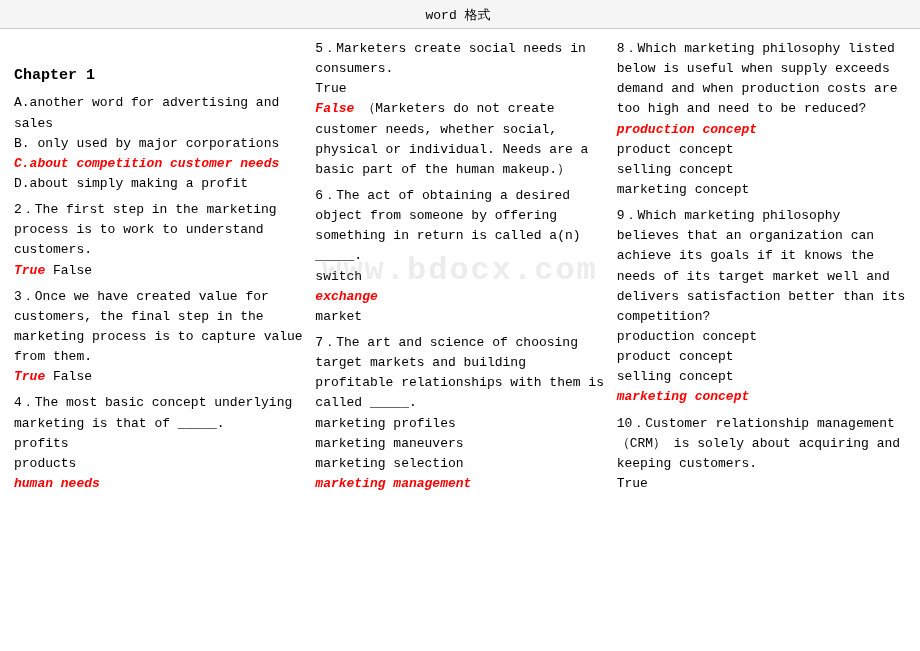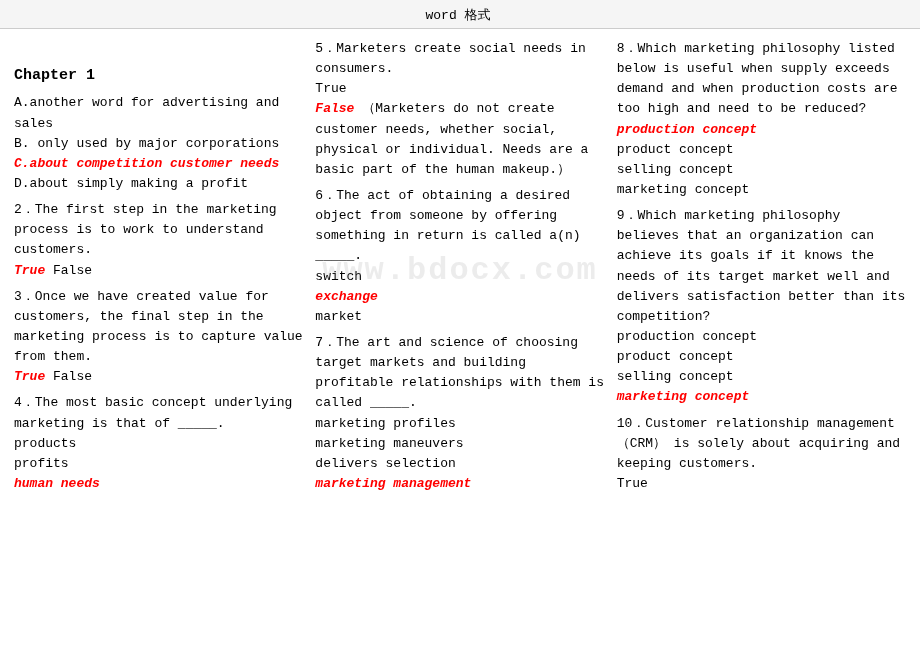--- a/index.html
+++ b/index.html
@@ -92,22 +92,22 @@
         <p><span class="red-italic">True</span>  False</p>
       </div>
 
       <div class="question-block">
         <p>3．Once  we  have  created  value  for  customers,  the  final  step  in  the  marketing  process  is  to  capture  value  from  them.</p>
         <p><span class="red-italic">True</span>    False</p>
       </div>
 
       <div class="question-block">
         <p>4．The    most    basic    concept  underlying  marketing  is  that  of  _____.</p>
+        <p>profits</p>
         <p>products</p>
-        <p>profits</p>
         <p><span class="red-italic">human  needs</span></p>
       </div>
     </div>
 
     <div class="col">
 
       <div class="question-block">
         <p>5．Marketers    create    social  needs  in  consumers.</p>
         <p>True</p>
         <p><span class="red-italic">False</span> （Marketers  do  not  create  customer  needs,  whether  social,  physical  or  individual.   Needs  are  a  basic  part  of  the  human  makeup.）</p>
@@ -117,21 +117,21 @@
         <p>6．The    act    of    obtaining    a  desired  object  from  someone  by  offering  something  in  return  is  called  a(n)  _____.</p>
         <p>switch</p>
         <p><span class="red-italic">exchange</span></p>
         <p>market</p>
       </div>
 
       <div class="question-block">
         <p>7．The    art    and    science    of  choosing  target  markets  and  building              profitable  relationships   with   them   is  called  _____.</p>
         <p>marketing  profiles</p>
         <p>marketing  maneuvers</p>
-        <p>delivers  selection</p>
+        <p>marketing  selection</p>
         <p><span class="red-italic">marketing  management</span></p>
       </div>
 
     </div>
 
     <div class="col">
 
       <div class="question-block">
         <p>8．Which   marketing   philosophy  listed   below   is   useful   when  supply  exceeds  demand  and  when  production  costs  are  too  high  and  need  to  be  reduced?</p>
         <p><span class="red-italic">production  concept</span></p>

